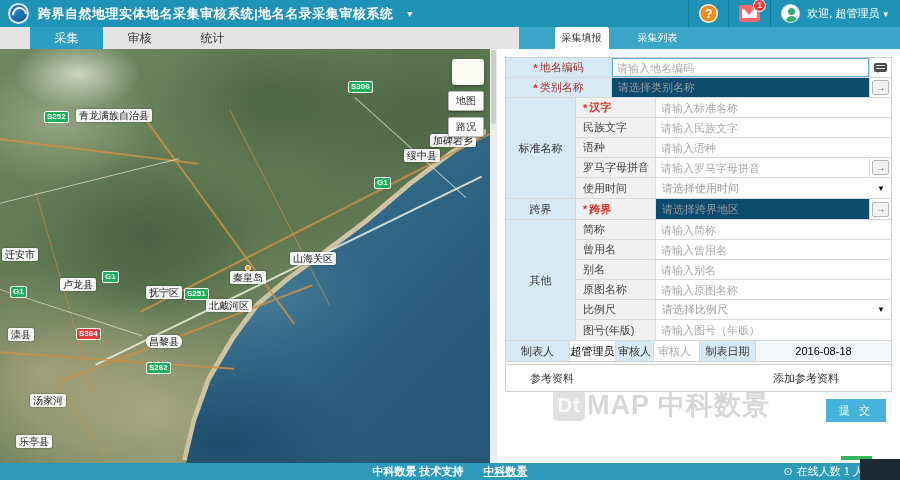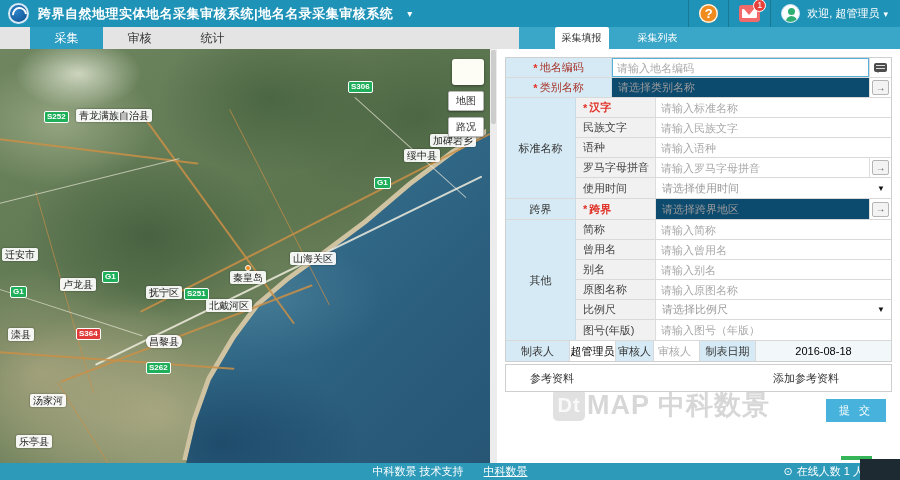--- a/index.html
+++ b/index.html
@@ -126,21 +126,21 @@
           padding:4px 13px; cursor:pointer; font-family:inherit; }
 
   .watermark { position:absolute; left:56px; top:338px; z-index:1; color:rgba(150,150,150,.38); user-select:none; }
   .wm-line1 { display:flex; align-items:center; font-size:27px; font-weight:bold; letter-spacing:1px; }
   .wm-logo { display:inline-flex; align-items:center; justify-content:center; width:32px; height:32px; margin-right:2px;
           background:rgba(170,170,170,.35); color:rgba(255,255,255,.8); border-radius:5px; font-size:20px; font-weight:bold; }
   .wm-line2 { font-size:25px; font-weight:bold; letter-spacing:2px; margin-top:2px; color:rgba(160,160,160,.32); }
 
   
   .botbar { position:absolute; left:0; top:463px; width:900px; height:17px; background:#2d9ab9; color:#fff; font-size:11px; }
-  .foot-center { position:absolute; left:0; right:0; top:0; height:17px; display:flex; align-items:center; justify-content:center; gap:20px; }
+  .foot-center { position:absolute; left:0; right:0; top:0; height:17px; display:flex; align-items:center; justify-content:center; gap:20px;font-weight:bold; }
   .foot-link { text-decoration:underline; cursor:pointer; }
   .foot-right { position:absolute; right:36px; top:0; height:17px; display:flex; align-items:center; gap:4px; }
   .online-icon { font-size:11px; }
   .artifact-green { position:absolute; left:841px; top:456px; width:31px; height:4px; background:#35b558; }
   .artifact-dark { position:absolute; left:860px; top:459px; width:40px; height:21px; background:#1e2a31; }
 </style>
 </head>
 <body>
 
 <div class="screen">

